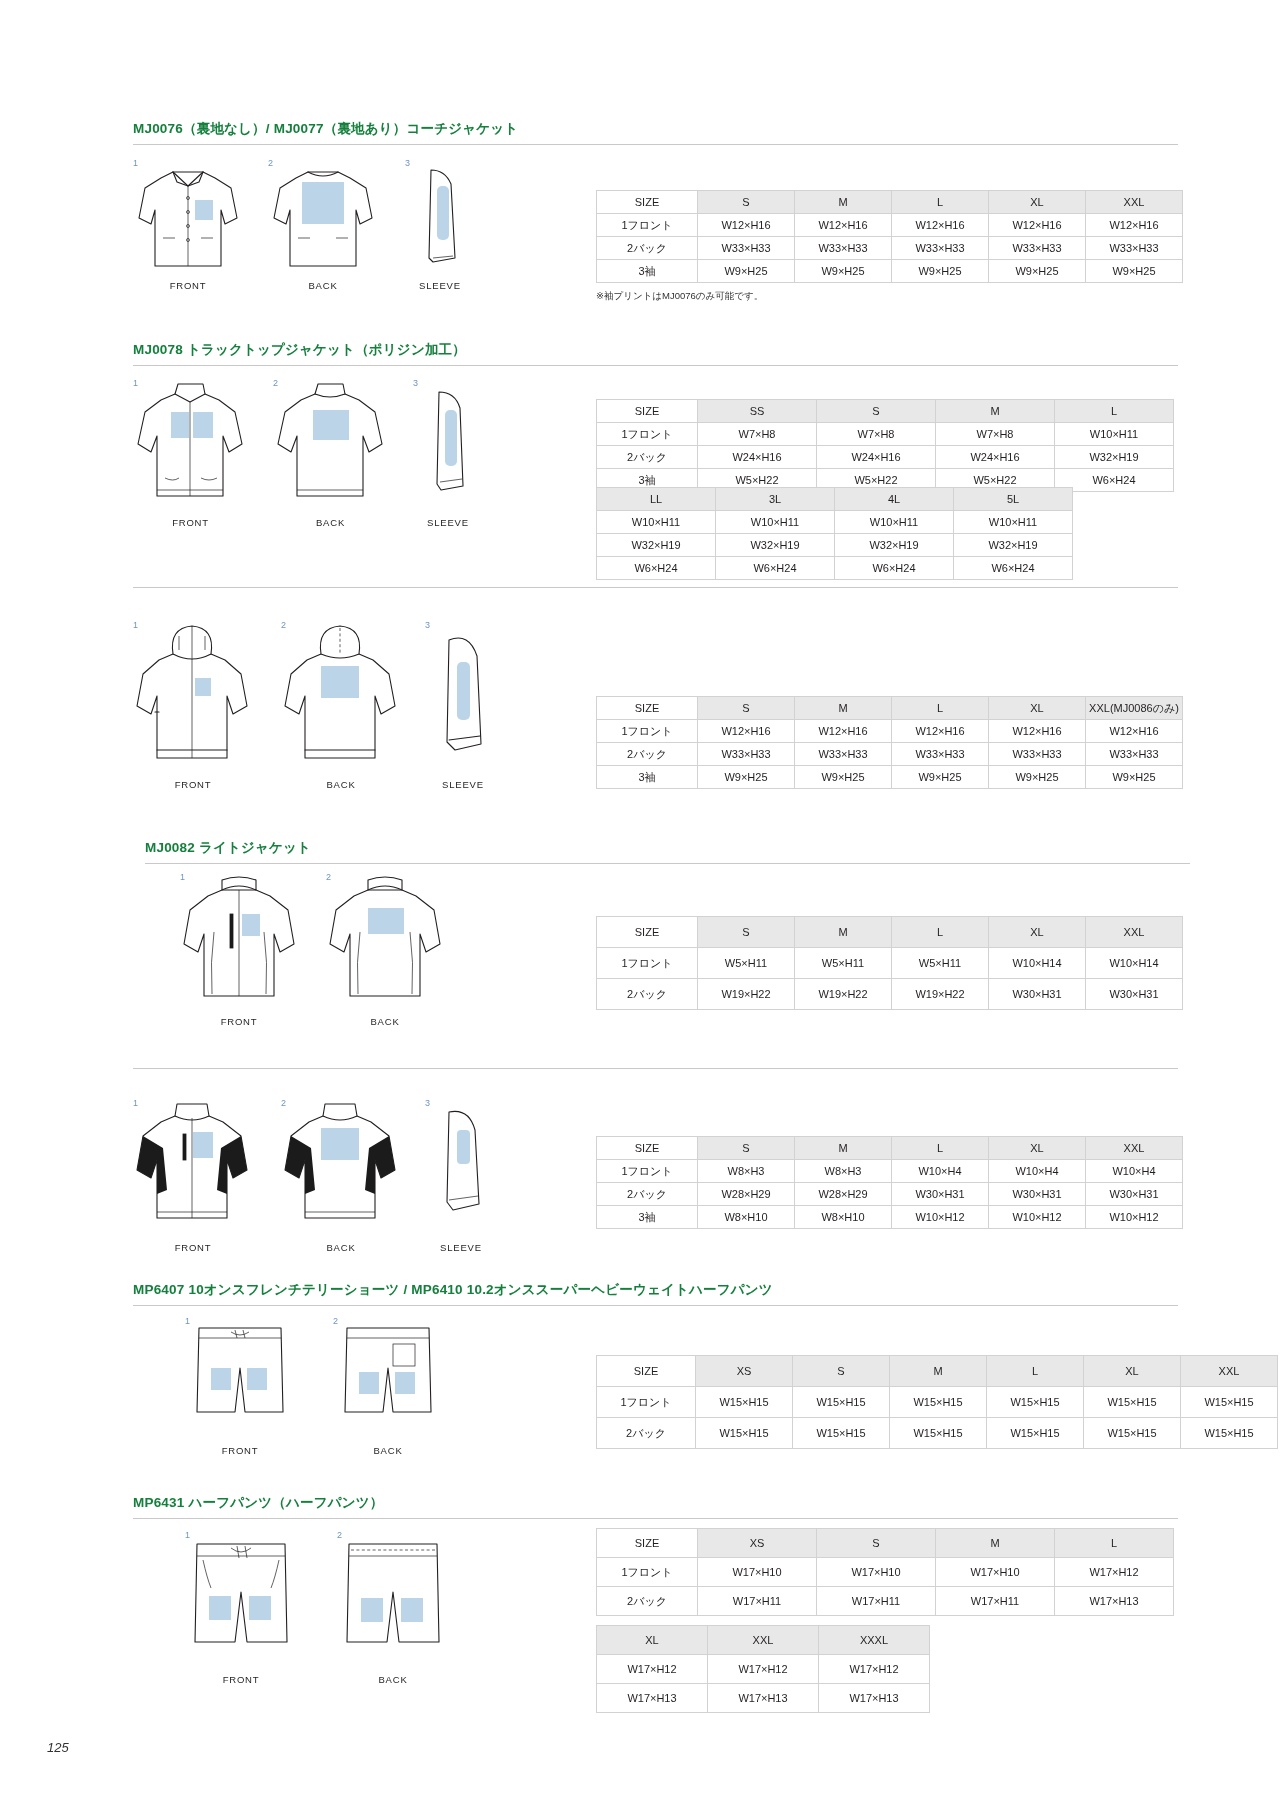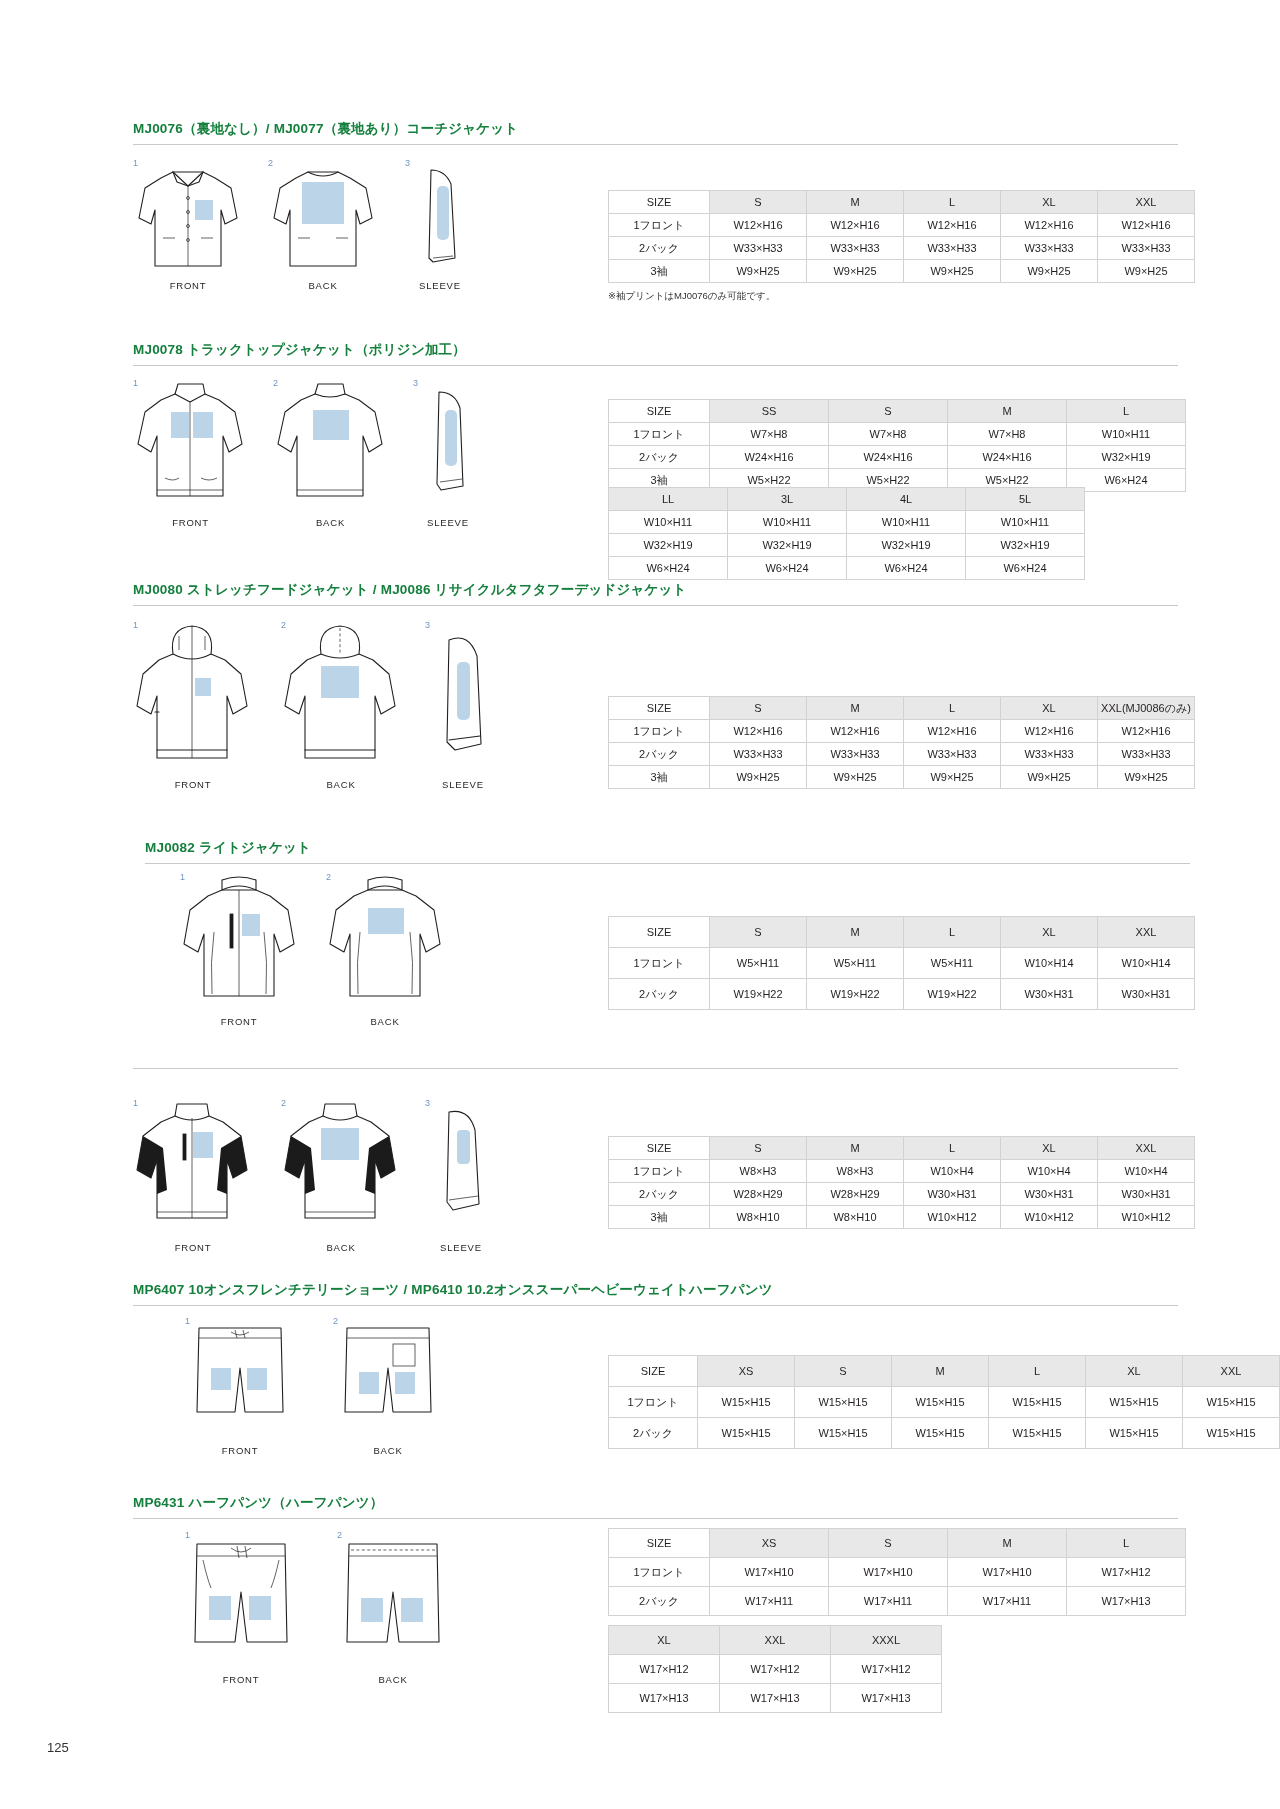--- a/index.html
+++ b/index.html
@@ -23,23 +23,23 @@
   .fig{position:absolute;text-align:center;}
   .fig .num{position:absolute;left:0;top:0;font-size:9px;color:#6f95c2;}
   .fig .cap{font-size:9.5px;letter-spacing:.8px;color:#231f20;margin-top:4px;}
   svg{display:block;}
   .ln{fill:none;stroke:#231f20;stroke-width:1.1;stroke-linejoin:round;stroke-linecap:round;}
   .ln2{fill:#ffffff;stroke:#231f20;stroke-width:1.1;stroke-linejoin:round;stroke-linecap:round;}
   .thin{fill:none;stroke:#231f20;stroke-width:.7;}
   .dash{fill:none;stroke:#231f20;stroke-width:.7;stroke-dasharray:3 2.4;}
   .blk{fill:#1b1b1b;stroke:#1b1b1b;stroke-width:.8;}
   .pb{fill:#bcd4e8;}
-  .pgnum{position:absolute;left:47px;top:1740px;font-size:13px;color:#333;}
-
-  .stack{position:absolute;margin-left:12px;}
+  .pgnum{position:absolute;left:47px;top:1740px;font-size:13px;color:#333;font-style:italic;}
+
+  .stack{position:absolute;}
 </style>
 </head>
 <body>
 
 <div class="page">
 
   <div class="sec-head" style="top:120px;">
     <div class="sec-title">MJ0076（裏地なし）/ MJ0077（裏地あり）コーチジャケット</div>
     <div class="sec-rule"></div>
   </div>
@@ -228,21 +228,20 @@
           <td class="val">W6×H24</td>
           <td class="val">W6×H24</td>
           <td class="val">W6×H24</td>
           <td class="val">W6×H24</td>
         </tr>
       </tbody>
     </table>
   </div>
 
   <div class="sec-head" style="top:581px;">
-    <div class="sec-title">MJ0080 ストレッチフードジャケット / MJ0086 リサイクルタフタフーデッドジャケット</div>
     <div class="sec-rule"></div>
   </div>
 
   <div class="figs" style="left:133px;top:620px;">
     <div class="fig" style="left:0;top:0;width:120px;">
       <span class="num">1</span>
       <svg width="120" height="155" viewBox="0 0 120 155">
         <path class="ln2" d="M40 34 L26 40 L10 54 L4 86 L18 94 L24 76 L24 138 L94 138 L94 76 L100 94 L114 86 L108 54 L92 40 L78 34 Z"></path>
         <path class="ln2" d="M40 34 Q36 8 59 6 Q82 8 78 34 Q59 44 40 34 Z"></path>
         <path class="thin" d="M59 6 L59 138"></path>

